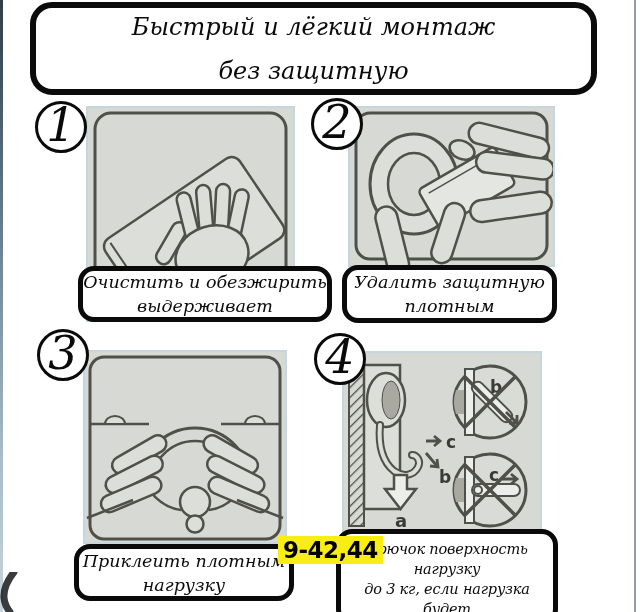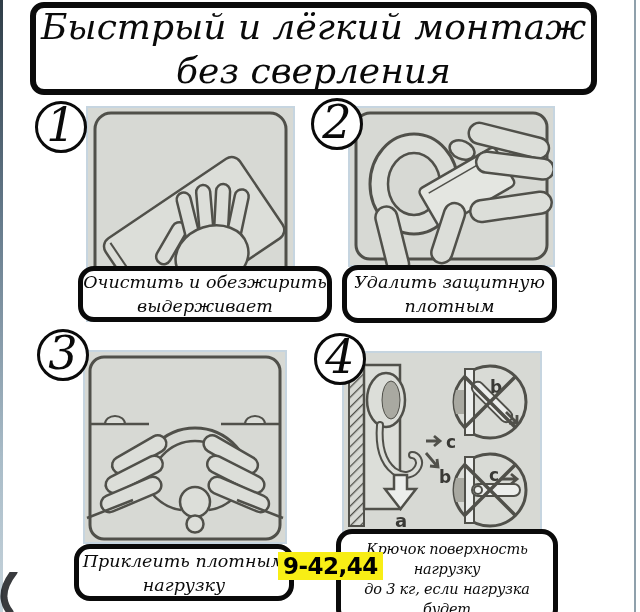--- a/index.html
+++ b/index.html
@@ -7,23 +7,23 @@
     position:relative;width:640px;height:612px;background:#ffffff;
     overflow:hidden;font-family:"DejaVu Serif", serif;color:#0a0a0a;
   }
   .edge-left{position:absolute;left:0;top:0;width:3px;height:612px;
     background:linear-gradient(180deg,#2f3d47 0%,#64798a 35%,#a9bcc8 75%,#c7d4dc 100%);}
   .edge-right{position:absolute;left:634px;top:0;width:2px;height:612px;background:#8fa0ab;}
   .corner-mark{position:absolute;left:0px;top:572px;width:22px;height:40px;}
 
   .title-box{
     position:absolute;left:30px;top:2px;width:567px;height:93px;box-sizing:border-box;
-    background:#fff;border:6px solid #0b0b0b;border-radius:14px;
+    background:#fff;border:6px solid #0b0b0b;border-radius:22px;
     display:flex;flex-direction:column;align-items:center;justify-content:center;
-    font-style:italic;font-size:36px;line-height:44px;white-space:nowrap;
+    font-style:italic;font-size:24px;line-height:44px;white-space:nowrap;
   }
 
   .step-circle{
     position:absolute;width:52px;height:52px;box-sizing:border-box;border:3.5px solid #0a0a0a;
     border-radius:50%;background:#fff;display:flex;align-items:center;justify-content:center;
     font-style:italic;font-size:46px;line-height:1;z-index:4;
   }
   .step-circle span{transform:translateY(-2px);}
 
   .photo{
@@ -33,41 +33,41 @@
 
   .caption{
     position:absolute;background:#fff;border:5px solid #0a0a0a;border-radius:16px;
     box-sizing:border-box;display:flex;flex-direction:column;align-items:center;justify-content:center;
     text-align:center;font-style:italic;z-index:3;
   }
   .caption.c-std{font-size:17.5px;line-height:24px;}
   .caption.c-long{font-size:14.5px;line-height:20px;letter-spacing:-0.2px;justify-content:flex-start;padding-top:5px;}
 
   .price-tag{
-    position:absolute;left:278px;top:552px;z-index:6;background:#f8ee15;color:#000;
+    position:absolute;left:278px;top:536px;z-index:6;background:#f8ee15;color:#000;
     font-family:"DejaVu Sans", sans-serif;font-weight:bold;font-size:23px;line-height:28px;
     padding:0 5px;letter-spacing:-0.5px;
   }
 </style>
 </head>
 <body>
 
 <div class="canvas">
 
   <div class="edge-left"></div>
   <div class="edge-right"></div>
   <div class="corner-mark">
     <svg width="22" height="40" viewBox="0 0 22 40">
       <path d="M14,0 Q3,14 4,26 Q5,34 10,40" fill="none" stroke="#16191c" stroke-width="7" stroke-linecap="round" opacity="0.85"></path>
     </svg>
   </div>
 
   <div class="title-box">
     <div>Быстрый и лёгкий монтаж</div>
-    <div>без сверления</div>
+    <div>без защитную</div>
   </div>
 
   <div class="step-circle" style="left:35px;top:101px;">
     <span>1</span>
   </div>
   <div class="photo" style="left:88px;top:108px;width:205px;height:212px;">
     <svg width="205" height="212" viewBox="0 0 205 212">
       <rect x="7" y="5" width="191" height="232" rx="16" fill="none" stroke="#50504a" stroke-width="3"></rect>
       <g transform="rotate(-34 105 125)">
         <rect x="22" y="82" width="162" height="96" rx="10" fill="#dcded9" stroke="#50504a" stroke-width="2.5"></rect>

